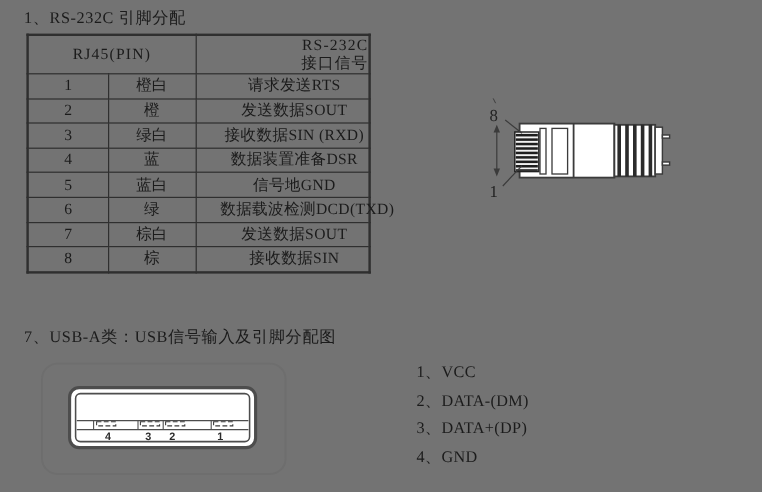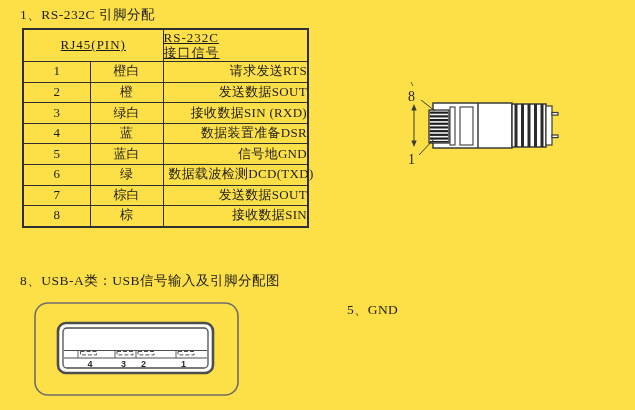--- a/index.html
+++ b/index.html
@@ -1,37 +1,37 @@
 <!DOCTYPE html>
 <html><head>
 <meta charset="utf-8">
 <style>
   html,body{margin:0;padding:0;background:#fff;}
   .page{
-    position:relative;width:635px;height:410px;background:#fde047;
+    position:relative;width:635px;height:410px;background:#737373;
     font-family:"Liberation Serif","DejaVu Serif",serif;color:#1b1b1b;overflow:hidden;
   }
   .sec-title{position:absolute;left:20px;font-size:13.5px;letter-spacing:.5px;white-space:nowrap;}
   .t1{top:6px;}
   .t2{top:272px;}
 
   table.pin-table{
     position:absolute;left:22px;top:28px;width:285px;
     border-collapse:collapse;table-layout:fixed;
     border:2px solid #2f2f2f;font-size:13px;
   }
   table.pin-table th,table.pin-table td{
     border:1.5px solid #2f2f2f;padding:0;vertical-align:middle;
     font-weight:normal;line-height:1.15;
   }
   col.c1{width:67px;}col.c2{width:73px;}col.c3{width:145px;}
-  thead th{height:31px;text-align:center;letter-spacing:1px;text-decoration:underline;}
-  thead th.th-sig div{text-align:left;}
+  thead th{height:31px;text-align:center;letter-spacing:1px;}
+  thead th.th-sig div{text-align:right;}
   tbody td{height:19.6px;text-align:center;}
-  tbody td.sig{text-align:right;padding-left:5px;letter-spacing:.3px;white-space:nowrap;}
+  tbody td.sig{text-align:center;padding-left:20px;letter-spacing:.3px;white-space:nowrap;}
 
   svg.rj45{position:absolute;left:395px;top:80px;width:200px;height:90px;}
   svg.usb{position:absolute;left:30px;top:296px;width:215px;height:105px;}
 
   .pin-list{position:absolute;left:347px;top:301px;font-size:13.5px;}
   .pin-list .item{height:15px;margin-bottom:8.7px;white-space:nowrap;letter-spacing:.3px;}
 </style>
 </head>
 <body>
 
@@ -137,21 +137,21 @@
       <line x1="26" y1="20" x2="40" y2="31"></line>
       <line x1="24" y1="75" x2="40" y2="58"></line>
       <line x1="19" y1="29" x2="19" y2="62"></line>
       <polygon points="16.3,30.5 21.7,30.5 19,24" fill="#3b3b3b" stroke="none"></polygon>
       <polygon points="16.3,60.5 21.7,60.5 19,67" fill="#3b3b3b" stroke="none"></polygon>
     </g>
     <text x="13" y="21" font-size="14" fill="#222222" font-family="Liberation Serif, DejaVu Serif, serif">8</text>
     <text x="13" y="84" font-size="14" fill="#222222" font-family="Liberation Serif, DejaVu Serif, serif">1</text>
   </svg>
 
-  <div class="sec-title t2">8、USB-A类：USB信号输入及引脚分配图</div>
+  <div class="sec-title t2">7、USB-A类：USB信号输入及引脚分配图</div>
 
   <svg class="usb" viewBox="0 0 215 105">
     <rect x="5" y="7" width="203" height="92" rx="13" fill="none" stroke="#6e6e6e" stroke-width="1.6"></rect>
     <rect x="28" y="27" width="155" height="50" rx="8" fill="#ffffff" stroke="#4d4d4d" stroke-width="2.6"></rect>
     <rect x="33" y="32" width="145" height="40" rx="4" fill="none" stroke="#4d4d4d" stroke-width="1.3"></rect>
     <g stroke="#4d4d4d" stroke-width="1.1">
       <line x1="34" y1="54.5" x2="177" y2="54.5"></line>
       <line x1="34" y1="62" x2="177" y2="62"></line>
       <line x1="48" y1="54.5" x2="48" y2="62" stroke-width="0.9"></line>
       <line x1="85" y1="54.5" x2="85" y2="62" stroke-width="0.9"></line>
@@ -166,16 +166,19 @@
     </g>
     <g font-size="9" font-weight="bold" fill="#2b2b2b" text-anchor="middle" font-family="Liberation Sans, DejaVu Sans, sans-serif">
       <text x="60" y="71">4</text>
       <text x="93.5" y="71">3</text>
       <text x="113.5" y="71">2</text>
       <text x="153.5" y="71">1</text>
     </g>
   </svg>
 
   <div class="pin-list">
-    <div class="item">5、GND</div>
+    <div class="item">1、VCC</div>
+    <div class="item">2、DATA-(DM)</div>
+    <div class="item">3、DATA+(DP)</div>
+    <div class="item">4、GND</div>
   </div>
 
 </div>
 
 </body></html>

